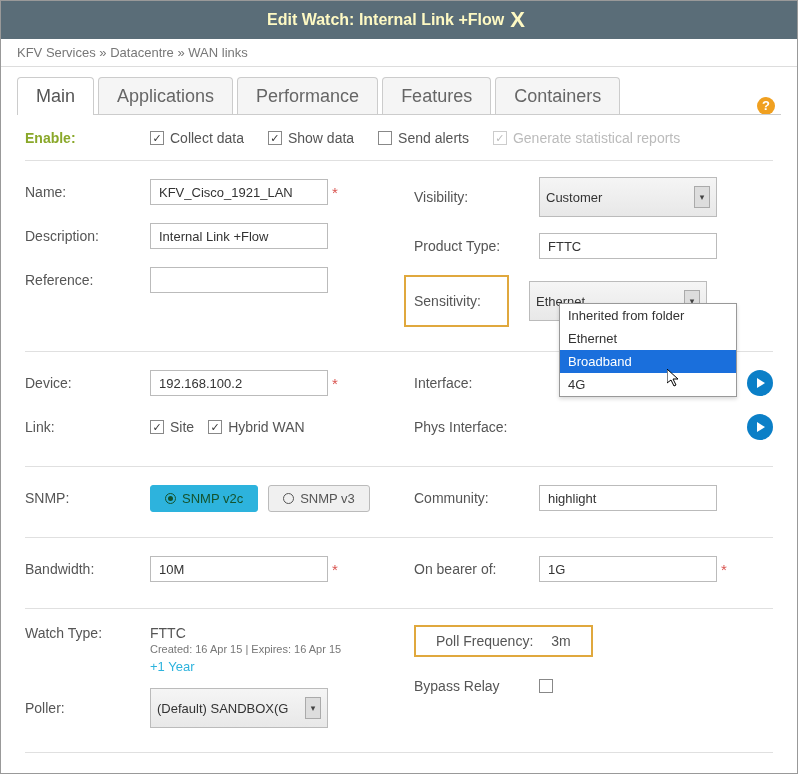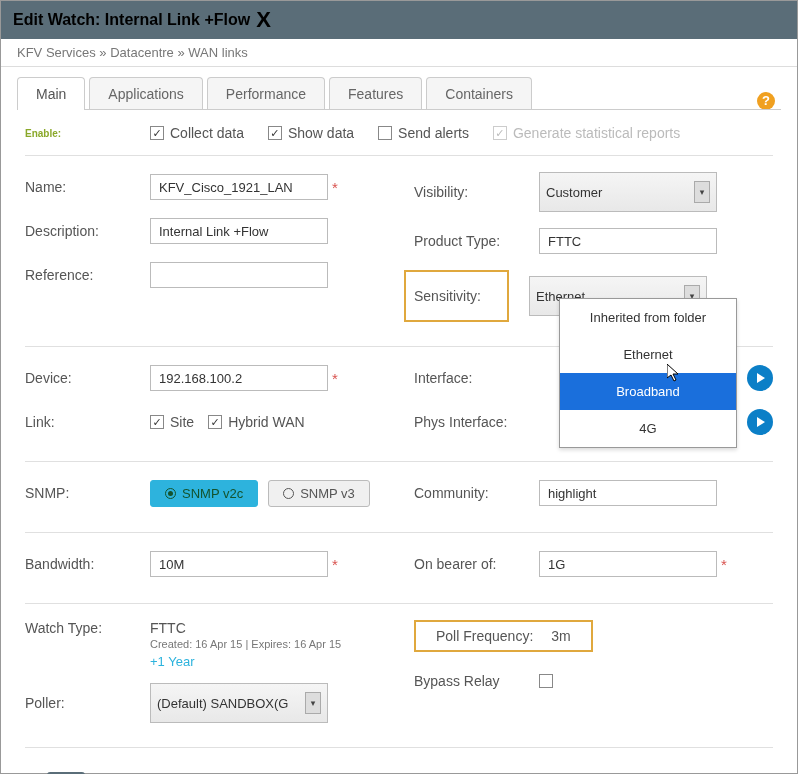--- a/index.html
+++ b/index.html
@@ -1,30 +1,30 @@
 <!DOCTYPE html>
 <html><head>
 <meta charset="utf-8">
 <style>
 * { box-sizing: border-box; font-family: "Segoe UI", Arial, sans-serif; }
 body { margin: 0; background: #fff; width: 798px; height: 774px; position: relative; color: #555; }
 .window { width: 798px; height: 774px; border: 1px solid #999; background: #fff; display: flex; flex-direction: column; }
-.header { background: #5a6d78; color: #000000; padding: 6px 12px; display: flex; justify-content: flex-start; align-items: center; }
+.header { background: #5a6d78; color: #fef9c3; padding: 6px 12px; display: flex; justify-content: center; align-items: center; }
 .header-title { font-size: 16px; font-weight: 600; }
 .close-x { font-size: 22px; font-weight: bold; cursor: pointer; padding: 0 6px; }
 .breadcrumb { padding: 6px 16px; font-size: 13px; color: #777; border-bottom: 1px solid #ddd; }
 .breadcrumb span { color: #777; }
 .tabs { display: flex; padding: 10px 16px 0 16px; gap: 4px; align-items: flex-end; position: relative; }
-.tab { padding: 8px 18px; border: 1px solid #ccc; border-bottom: none; background: #f5f5f5; border-radius: 4px 4px 0 0; font-size: 14px; color: #666; cursor: pointer; }
+.tab { padding: 8px 18px; border: 1px solid #ccc; border-bottom: none; background: #f5f5f5; border-radius: 4px 4px 0 0; font-size: 18px; color: #666; cursor: pointer; }
 .tab.active { background: #fff; color: #555; position: relative; z-index: 2; }
 .help-icon { margin-left: auto; width: 18px; height: 18px; background: #f0a020; color: #fff; border-radius: 50%; text-align: center; font-size: 13px; font-weight: bold; line-height: 18px; cursor: pointer; margin-right: 6px; margin-top: 4px; }
 .tab-border { border-top: 1px solid #ccc; margin: 0 16px; position: relative; top: -1px; z-index: 1; }
 .body { padding: 14px 24px 14px 24px; flex: 1; overflow: visible; position: relative; }
 .row { display: flex; align-items: center; margin-bottom: 14px; }
-.lbl { width: 125px; font-size: 10px; color: #555; }
+.lbl { width: 125px; font-size: 14px; color: #555; }
 .lbl.enable { color: #8aa82a; font-weight: 600; }
 .check-group { display: flex; gap: 24px; align-items: center; }
 .check-item { display: flex; align-items: center; gap: 6px; font-size: 14px; color: #555; cursor: pointer; }
 .check-item.disabled { color: #bbb; cursor: default; }
 .checkbox { width: 14px; height: 14px; border: 1px solid #888; display: inline-flex; align-items: center; justify-content: center; font-size: 11px; color: #333; }
 .checkbox.checked::after { content: "✓"; }
 .checkbox.checked-disabled::after { content: "✓"; color: #bbb; }
 .checkbox.disabled { border-color: #ccc; }
 hr.sep { border: none; border-top: 1px solid #e0e0e0; margin: 10px 0 16px 0; }
 .two-col { display: flex; gap: 30px; }
@@ -40,21 +40,21 @@
 .radio-pill.active { background: #2db3dd; color: #14532d; border-color: #2db3dd; justify-content: center; }
 .radio-dot { width: 11px; height: 11px; border: 1px solid currentColor; border-radius: 50%; display: inline-flex; align-items: center; justify-content: center; }
 .radio-dot.on::after { content: ""; width: 5px; height: 5px; background: currentColor; border-radius: 50%; }
 .play-btn { width: 26px; height: 26px; background: #0b7fc7; border-radius: 50%; display: flex; align-items: center; justify-content: center; cursor: pointer; margin-left: 10px; }
 .play-btn::after { content: ""; border-left: 8px solid #fff; border-top: 5px solid transparent; border-bottom: 5px solid transparent; margin-left: 2px; }
 .watch-info { font-size: 14px; color: #555; }
 .watch-sub { font-size: 11px; color: #777; margin-top: 2px; }
 .watch-link { color: #2db3dd; font-size: 13px; margin-top: 4px; cursor: pointer; }
 .poll-hl { border: 2px solid #e0a83d; padding: 6px 20px; display: inline-flex; gap: 18px; align-items: center; font-size: 14px; }
 .dropdown-open { position: absolute; left: 125px; top: 28px; width: 178px; border: 1px solid #999; background: #fff; z-index: 20; box-shadow: 0 2px 4px rgba(0,0,0,0.15); font-size: 13px; }
-.dd-item { padding: 11px 8px; cursor: pointer; color: #333; text-align: center; }
+.dd-item { padding: 4px 8px; cursor: pointer; color: #333; }
 .dd-item.sel { background: #1a6fdc; color: #fff; }
 .cursor-img { position: absolute; left: 253px; top: 94px; pointer-events: none; z-index: 30; }
 .assoc { display: flex; align-items: center; gap: 13px; margin: 24px 0 0 22px; }
 .assoc-icon { width: 38px; height: 26px; border: 2px solid #5a6d78; border-radius: 3px; position: relative; background: #fff; }
 .assoc-icon::after { content: "▪▴✦▾"; font-size: 8px; position: absolute; bottom: 1px; left: 3px; color: #5a6d78; letter-spacing: -1px; }
 .assoc-icon::before { content:""; position: absolute; left:3px; right:3px; top:14px; border-top:1px dashed #5a6d78; }
 .assoc-lbl { color: #2db3dd; font-size: 14px; cursor: pointer; }
 .assoc-trail { width: 18px; height: 14px; background: #2db3dd; border-radius: 2px; position: relative; }
 .assoc-trail::after { content:""; position:absolute; right:-4px; bottom:-4px; width:18px; height:14px; background:#2db3dd; border:2px solid #fff; border-radius:2px; }
 .footer { padding: 10px 18px 16px; display: flex; align-items: center; }

